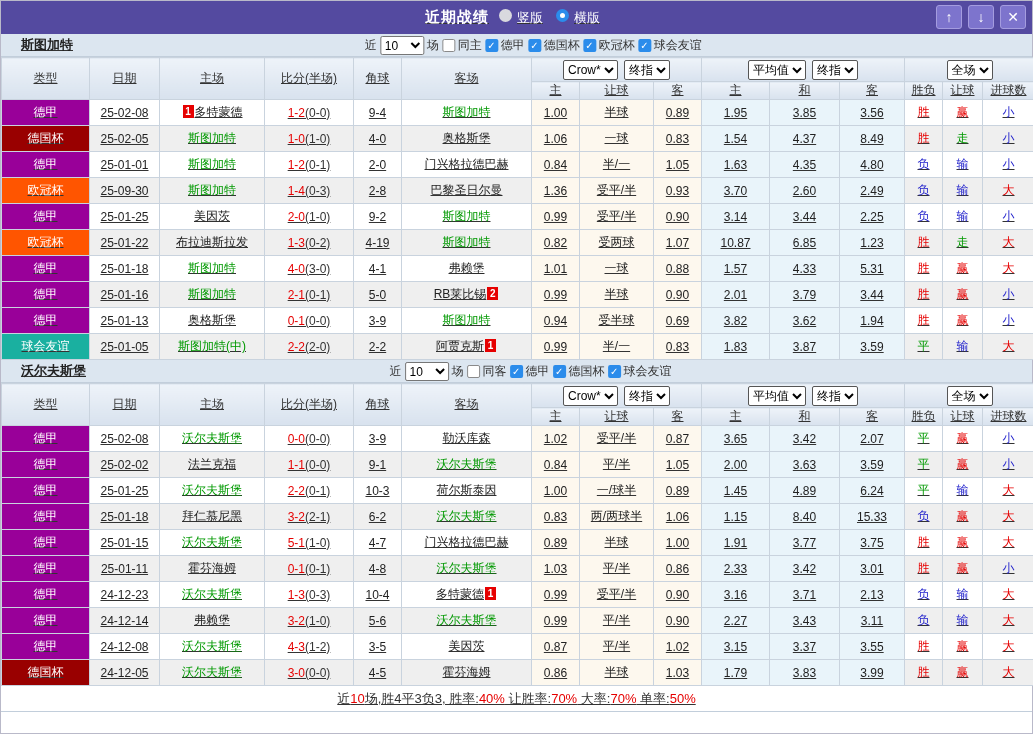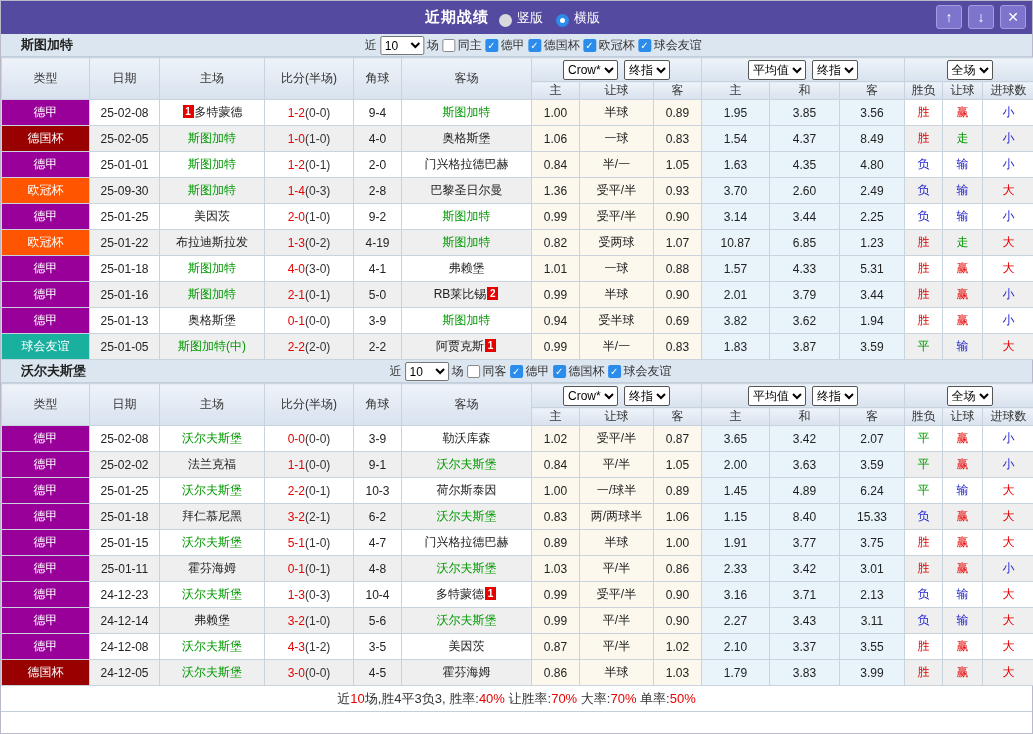--- a/index.html
+++ b/index.html
@@ -2,29 +2,29 @@
 <html><head>
 <meta charset="utf-8">
 <style>
   * { margin:0; padding:0; box-sizing:border-box; }
   html,body { background:#fff; }
   body {
     width:1033px; height:734px; overflow:hidden;
     font-family:"Liberation Sans","DejaVu Sans",sans-serif;
     font-size:12px; color:#333;
   }
-  .app { width:1033px; height:734px; border:1px solid #b9b9c9; background:#fff; }
+  .app { width:1033px; height:734px; border:1px solid #b9b9c9; background:#fff;text-decoration:underline; }
 
   
   .titlebar {
     height:33px; background:#544aa0; position:relative;
     display:flex; align-items:center; justify-content:center;
   }
   .title-text { color:#fff; font-size:15px; font-weight:bold; letter-spacing:1px; }
-  .radio-group { display:flex; align-items:flex-end; margin-left:10px; gap:5px; }
+  .radio-group { display:flex; align-items:flex-start; margin-left:10px; gap:5px; }
   .radio { display:inline-block; width:13px; height:13px; border-radius:50%; cursor:pointer; }
   .radio-plain { background:#d9d9de; }
   .radio-selected { background:#fff; border:4px solid #2b8ceb; }
   .radio-label { color:#fff; font-size:13px; margin-right:8px; }
   .titlebar-buttons { position:absolute; right:6px; top:4px; display:flex; gap:6px; }
   .tb-btn {
     width:26px; height:24px; background:#7d74cd; border:1px solid #a49cdf; border-radius:3px;
     color:#fff; font-size:14px; font-weight:bold; line-height:22px; text-align:center; cursor:pointer;
   }
 
@@ -523,21 +523,21 @@
           <tr class="">
             <td class="type-cell" style="background:#990099">德甲</td>
             <td class="plain">24-12-08</td>
             <td class="plain"><span class="team-green">沃尔夫斯堡</span></td>
             <td class="plain"><span class="score-main">4-3</span><span class="score-half">(1-2)</span></td>
             <td class="plain">3-5</td>
             <td class="plain"><span class="">美因茨</span></td>
             <td class="odds">0.87</td>
             <td class="odds">平/半</td>
             <td class="odds">1.02</td>
-            <td class="avg">2.10</td>
+            <td class="avg">3.15</td>
             <td class="avg">3.37</td>
             <td class="avg">3.55</td>
             <td class="plain" style="color:#e60000">胜</td>
             <td class="plain" style="color:#e60000">赢</td>
             <td class="plain" style="color:#e60000">大</td>
           </tr>
           <tr class="alt">
             <td class="type-cell" style="background:#990000">德国杯</td>
             <td class="plain">24-12-05</td>
             <td class="plain"><span class="team-green">沃尔夫斯堡</span></td>

